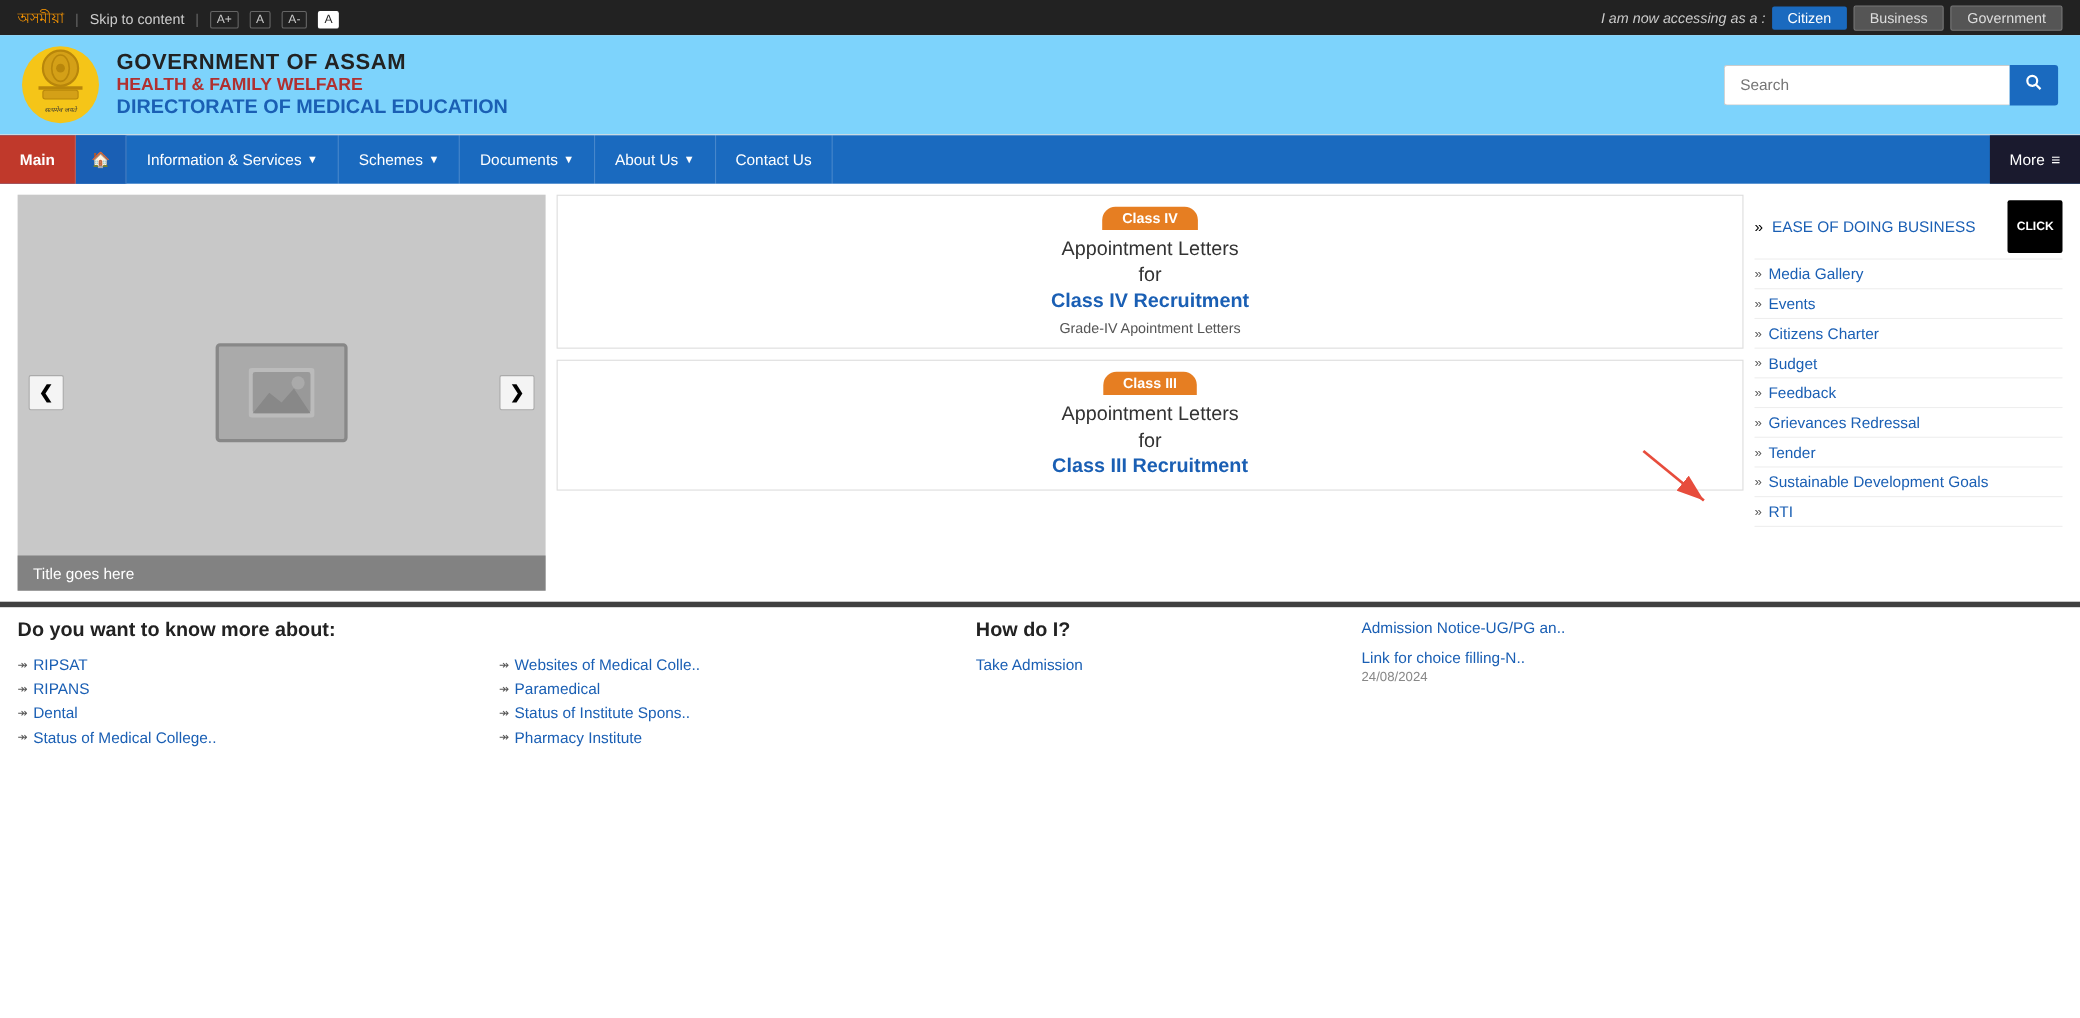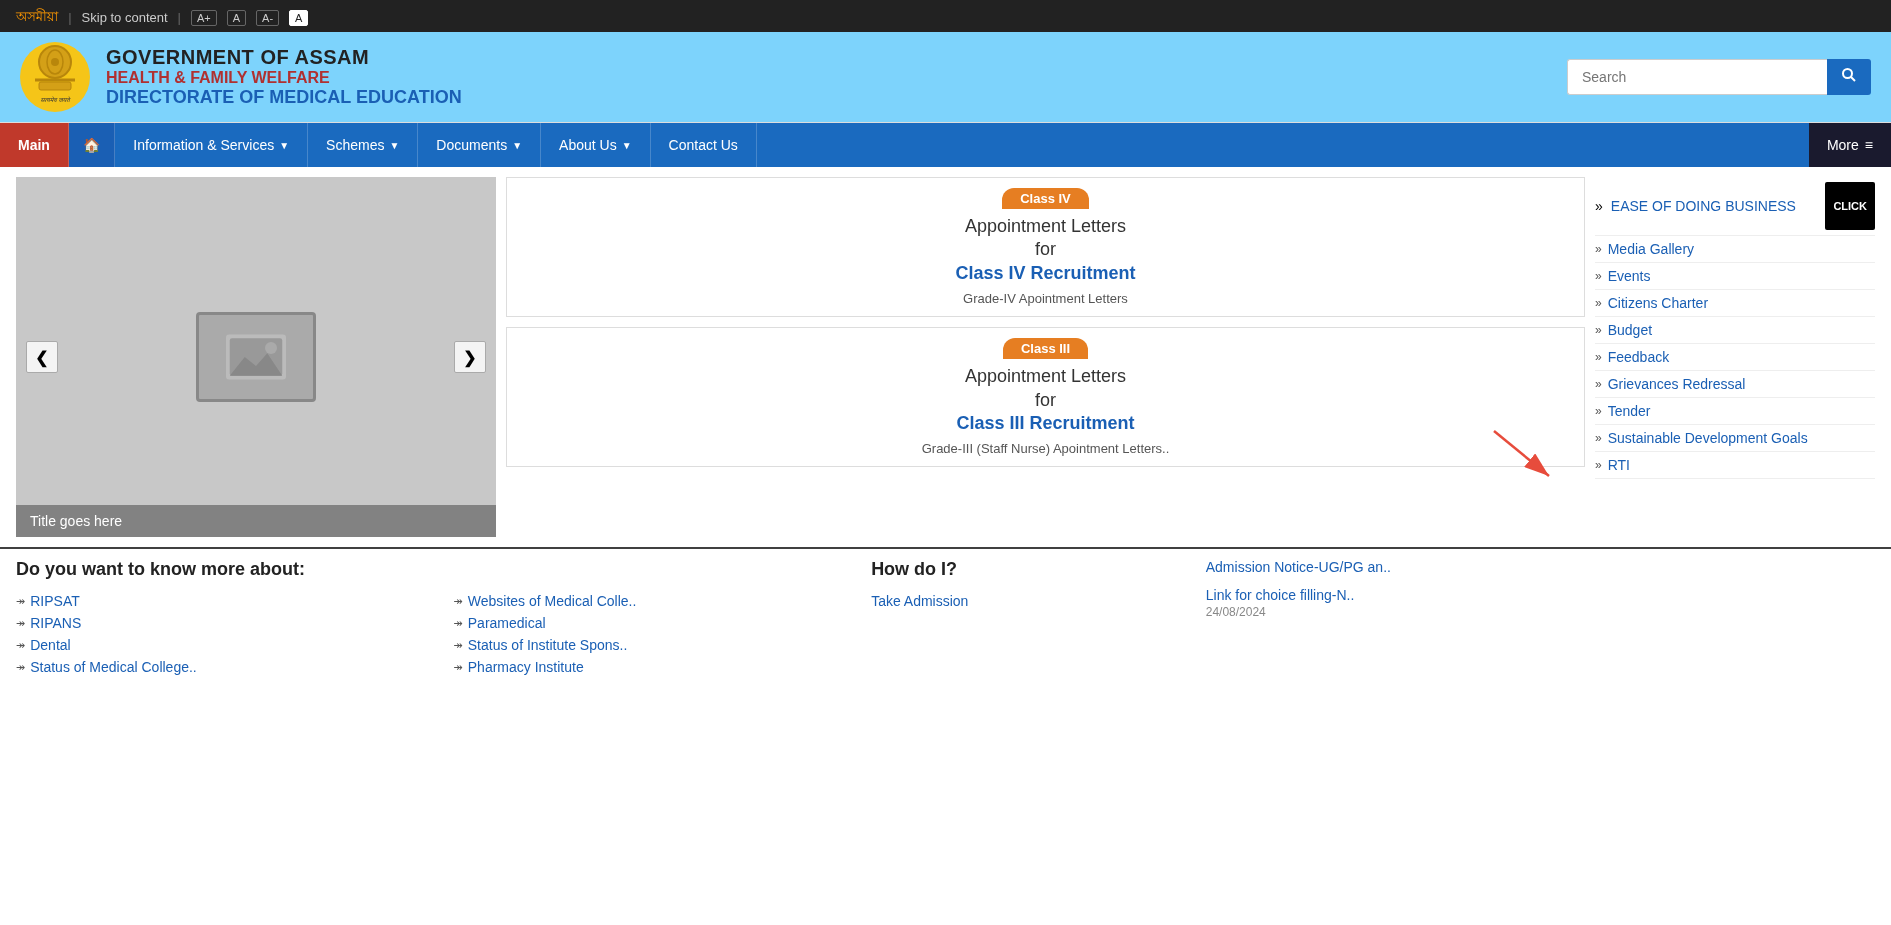--- a/index.html
+++ b/index.html
@@ -162,22 +162,22 @@
     .ease-link { color: #1a5fb4; font-size: 14px; cursor: pointer; flex: 1; }
     .click-badge {
       background: #000000; color: #fff; font-size: 11px;
       padding: 18px 8px; border-radius: 2px; font-weight: bold;
     }
 
     
     .bottom-section {
       display: flex;
       padding: 10px 16px;
-      gap: 0;
-      border-top: 2px solid #404040;
+      gap: 16px;
+      border-top: 5px solid #404040;
     }
     .know-more-col { width: 46%; }
     .how-do-col { width: 18%; }
     .latest-col { flex: 1; }
     .section-title { font-size: 18px; font-weight: bold; color: #222; margin-bottom: 10px; }
     .latest-title-box {
       display: inline-block;
       border: 2px solid #e74c3c;
       padding: 4px 12px;
       font-size: 18px; font-weight: bold; color: #222;
@@ -198,20 +198,26 @@
   <div class="top-bar-left">
     <span style="color:#f90;cursor:pointer;">অসমীয়া</span>
     <span class="sep">|</span>
     <span style="color:#ccc;cursor:pointer;">Skip to content</span>
     <span class="sep">|</span>
     <button class="font-btn">A+</button>
     <button class="font-btn">A</button>
     <button class="font-btn">A-</button>
     <button class="font-btn active">A</button>
   </div>
+  <div class="top-bar-right">
+    <span class="access-label">I am now accessing as a :</span>
+    <button class="access-btn citizen">Citizen</button>
+    <button class="access-btn business">Business</button>
+    <button class="access-btn government">Government</button>
+  </div>
 </div>
 
 <div class="header">
   <div class="header-left">
     <div class="logo-emblem">
 
       <svg viewBox="0 0 60 70" width="60" height="70">
         <circle cx="30" cy="20" r="16" fill="#d4a017" stroke="#b8860b" stroke-width="2"></circle>
         <ellipse cx="30" cy="20" rx="8" ry="12" fill="none" stroke="#b8860b" stroke-width="1.5"></ellipse>
         <circle cx="30" cy="20" r="4" fill="#b8860b"></circle>
@@ -303,21 +309,20 @@
         <span class="recruit-highlight">Class IV Recruitment</span>
       </div>
       <div class="recruit-sub">Grade-IV Apointment Letters</div>
     </div>
     <div class="recruitment-card" style="position:relative;">
       <div class="class-badge">Class III</div>
       <div class="recruit-title">
         Appointment Letters<br>for<br>
         <span class="recruit-highlight">Class III Recruitment</span>
       </div>
-      <div class="recruit-sub">Grade-III (Staff Nurse) Apointment Letters..</div>
       
       <svg style="position:absolute;bottom:-20px;right:20px;width:80px;height:60px;pointer-events:none;">
         <defs>
           <marker id="arrowhead" markerWidth="10" markerHeight="7" refX="10" refY="3.5" orient="auto">
             <polygon points="0 0, 10 3.5, 0 7" fill="#e74c3c"></polygon>
           </marker>
         </defs>
         <line x1="10" y1="5" x2="65" y2="50" stroke="#e74c3c" stroke-width="2.5" marker-end="url(#arrowhead)"></line>
       </svg>
     </div>

